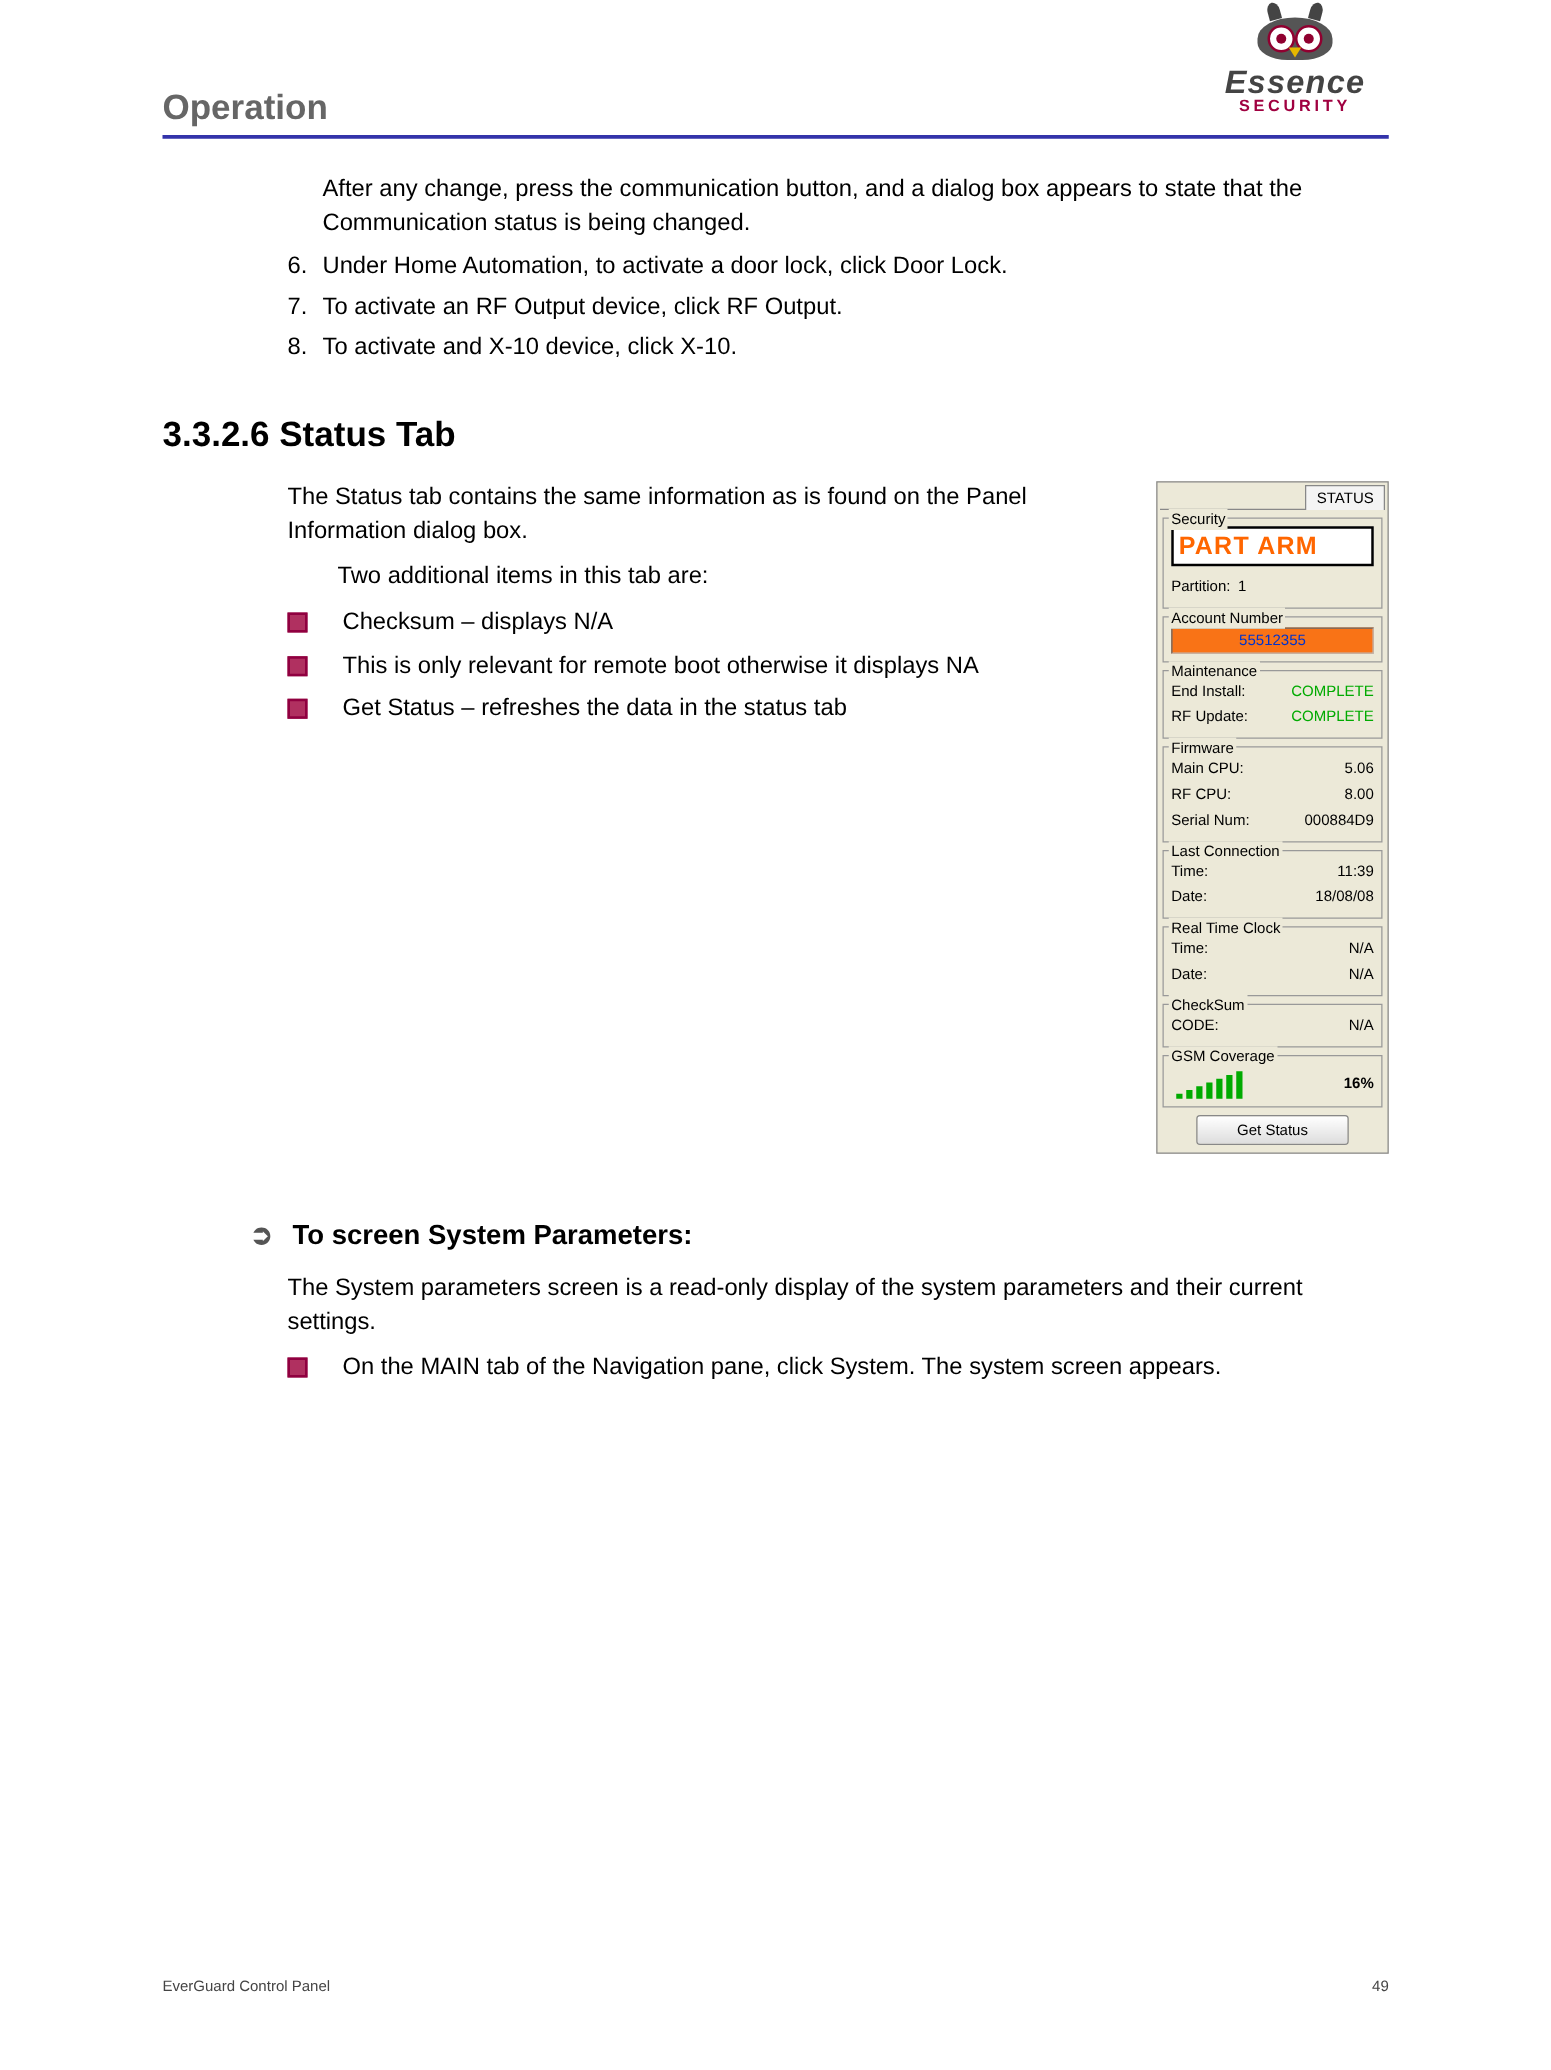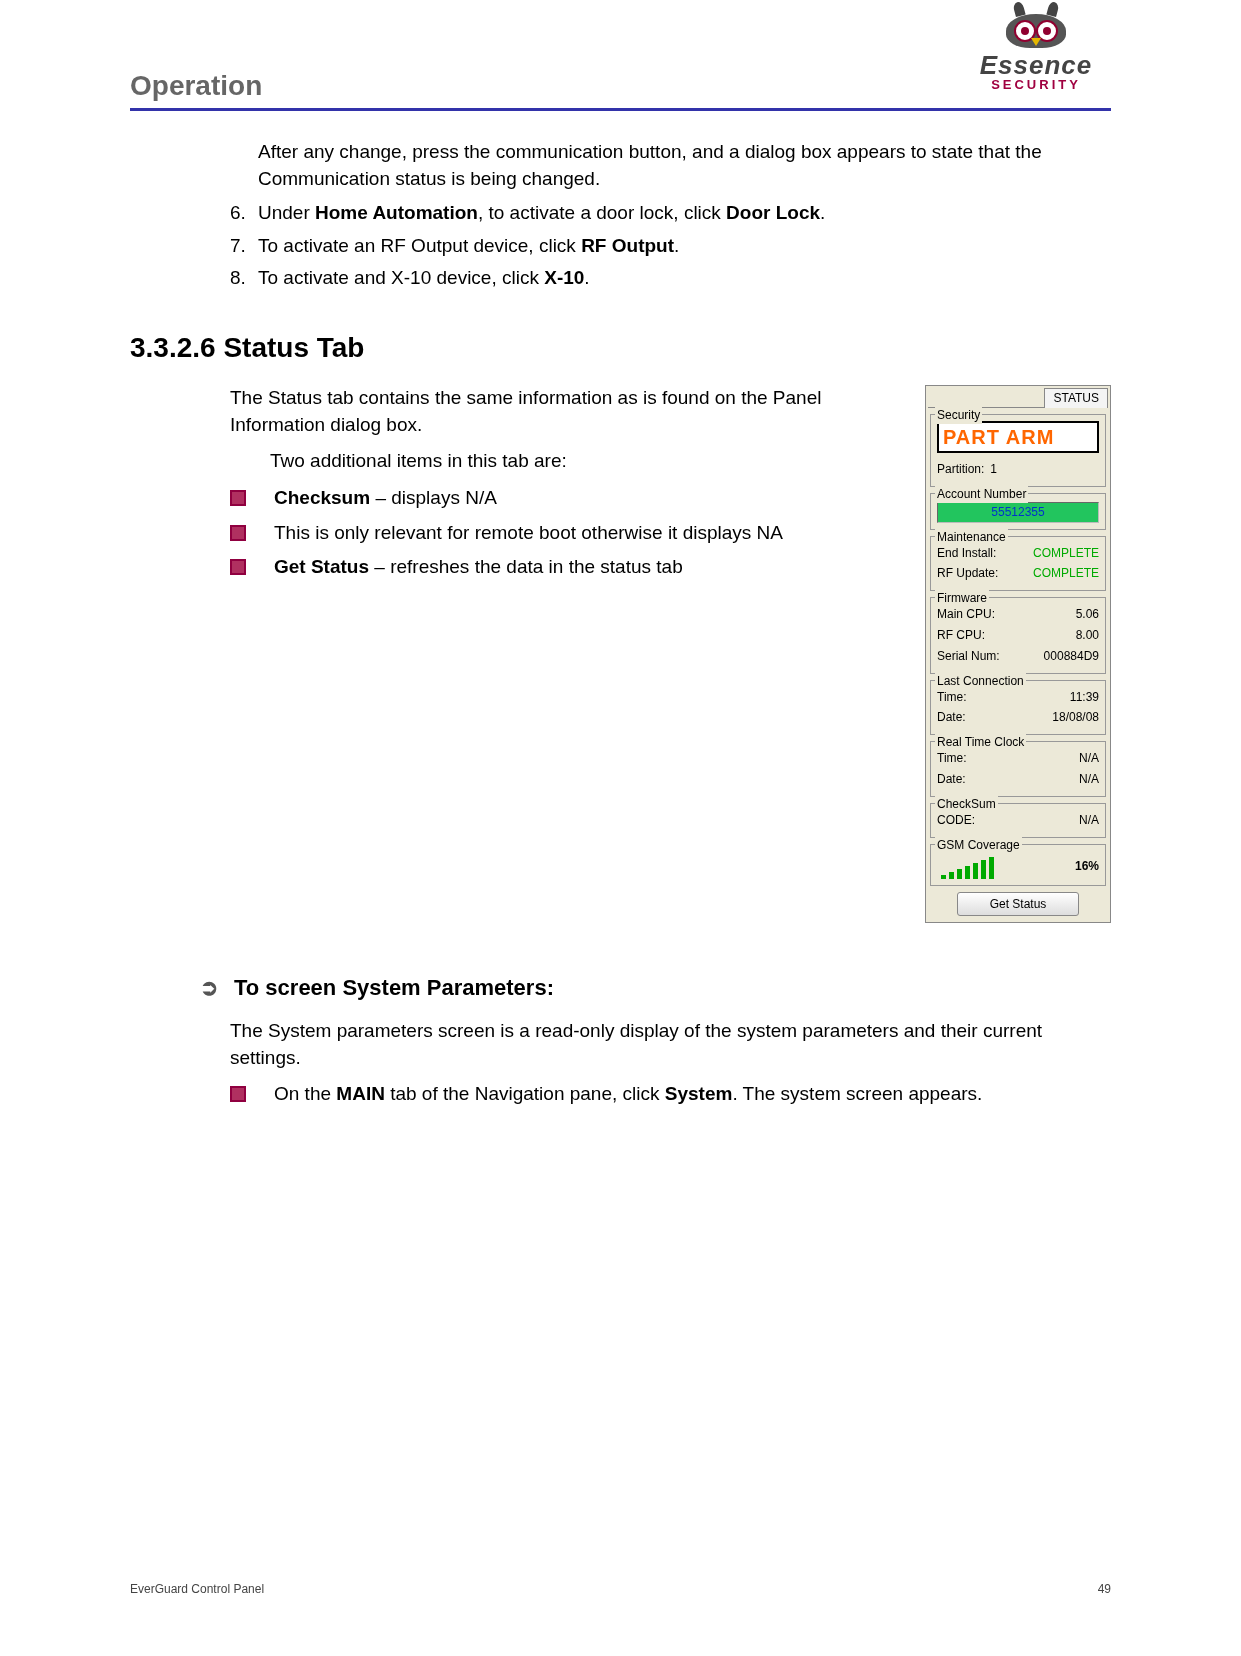--- a/index.html
+++ b/index.html
@@ -200,21 +200,21 @@
     font-weight: bold;
     font-size: 20px;
     font-family: Arial, sans-serif;
     text-align: left;
     padding: 0 4px;
     margin-bottom: 6px;
     letter-spacing: 1px;
   }
   .account-num {
     border: 1px inset #bbb;
-    background: #22c55e;
+    background: #f97316;
     color: #0033cc;
     text-align: center;
     padding: 1px 0;
     margin-top: 2px;
   }
   .row {
     display: flex;
     justify-content: space-between;
     padding: 2px 0;
     font-size: 12px;
@@ -252,21 +252,21 @@
   .footer {
     position: absolute;
     bottom: 60px;
     left: 130px;
     right: 130px;
     display: flex;
     justify-content: space-between;
     font-size: 12px;
     color: #444;
   }
-  b { font-weight: bold; }
+  b { font-weight: normal; }
 </style>
 </head>
 <body>
 
 <div class="page">
   <div class="header">
     <div class="header-title">Operation</div>
     <div class="logo">
       <div class="owl">
         <div class="ear left"></div>

